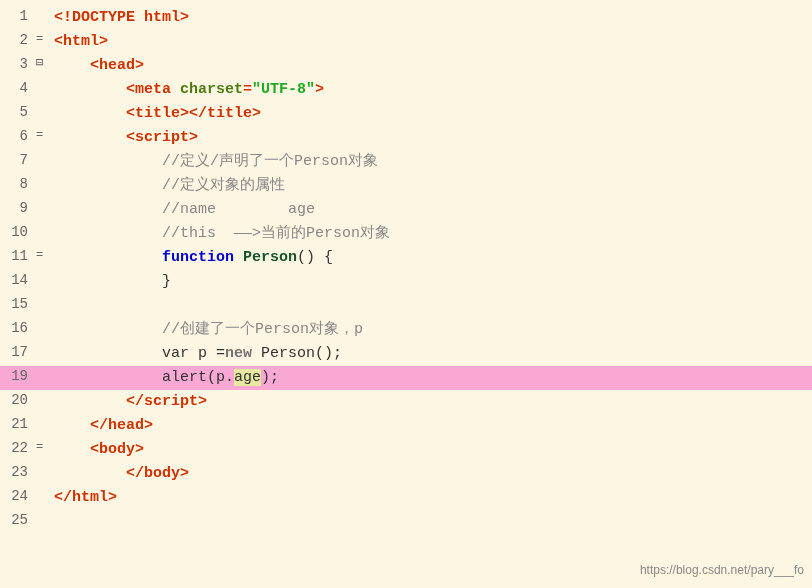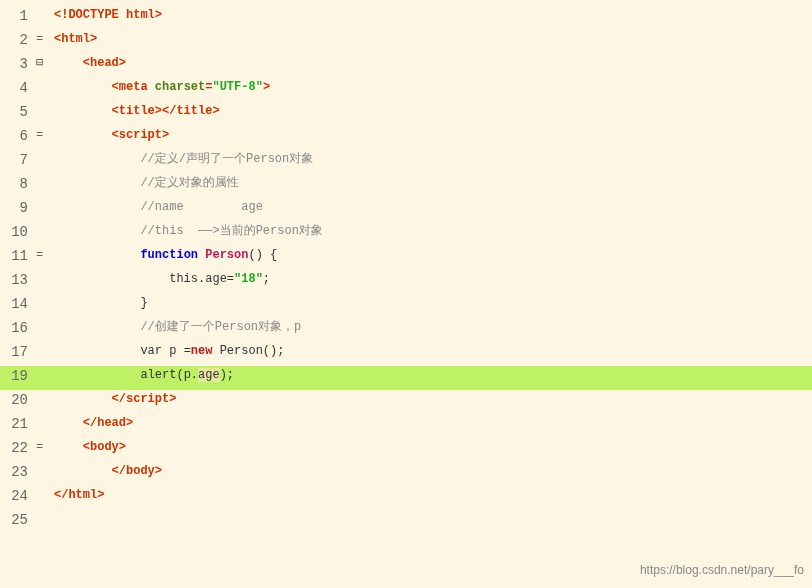--- a/index.html
+++ b/index.html
@@ -17,21 +17,21 @@
       padding: 6px 0;
       position: relative;
     }
     .line {
       display: flex;
       align-items: stretch;
       min-height: 24px;
       position: relative;
     }
     .line.highlighted {
-      background: #bef264;
+      background: #f9a8d4;
     }
     .line-number {
       width: 36px;
       min-width: 36px;
       text-align: right;
       padding-right: 8px;
       color: #666;
       font-size: 14px;
       user-select: none;
       flex-shrink: 0;
@@ -40,31 +40,31 @@
       width: 14px;
       min-width: 14px;
       color: #666;
       font-size: 12px;
       flex-shrink: 0;
     }
     .line-content {
       flex: 1;
       padding-left: 4px;
       white-space: pre;
-      font-size: 12px;
+      font-size: 15px;
     }
     
     .c-tag { color: #cc3300; font-weight: bold; }
     .c-attr { color: #4d7c0f; font-weight: bold; }
     .c-string { color: #22aa22; font-weight: bold; }
     .c-keyword { color: #0000cc; font-weight: bold; }
-    .c-funcname { color: #be185d; font-weight: bold; }
+    .c-funcname { color: #14532d; font-weight: bold; }
     .c-comment { color: #888; }
     .c-plain { color: #333; }
-    .c-new { color: #b91c1c; font-weight: bold; }
+    .c-new { color: #737373; font-weight: bold; }
     .c-highlight-word { background: #e8e8a0; font-family: Liberation Mono, monospace; }
 
     .watermark {
       position: absolute;
       bottom: 8px;
       right: 8px;
       font-size: 12px;
       color: #888;
       font-family: Arial, sans-serif;
     }
@@ -134,32 +134,32 @@
     <span class="line-content">            <span class="c-comment">//this  ——&gt;当前的Person对象</span></span>
   </div>
 
   <div class="line">
     <span class="line-number">11</span>
     <span class="fold-indicator">=</span>
     <span class="line-content">            <span class="c-keyword">function </span><span class="c-funcname">Person</span><span class="c-plain">() {</span></span>
   </div>
 
 
-  <div class="line">
-    <span class="line-number">13</span>
-    <span class="fold-indicator"> </span>
-    <span class="line-content">                <span class="c-plain">this.age=</span><span class="c-string">"18"</span><span class="c-plain">;</span></span>
-  </div>
 
   <div class="line">
     <span class="line-number">14</span>
     <span class="fold-indicator"> </span>
     <span class="line-content">            <span class="c-plain">}</span></span>
   </div>
 
+  <div class="line">
+    <span class="line-number">15</span>
+    <span class="fold-indicator"> </span>
+    <span class="line-content"> </span>
+  </div>
 
   <div class="line">
     <span class="line-number">16</span>
     <span class="fold-indicator"> </span>
     <span class="line-content">            <span class="c-comment">//创建了一个Person对象，p</span></span>
   </div>
 
   <div class="line">
     <span class="line-number">17</span>
     <span class="fold-indicator"> </span>

